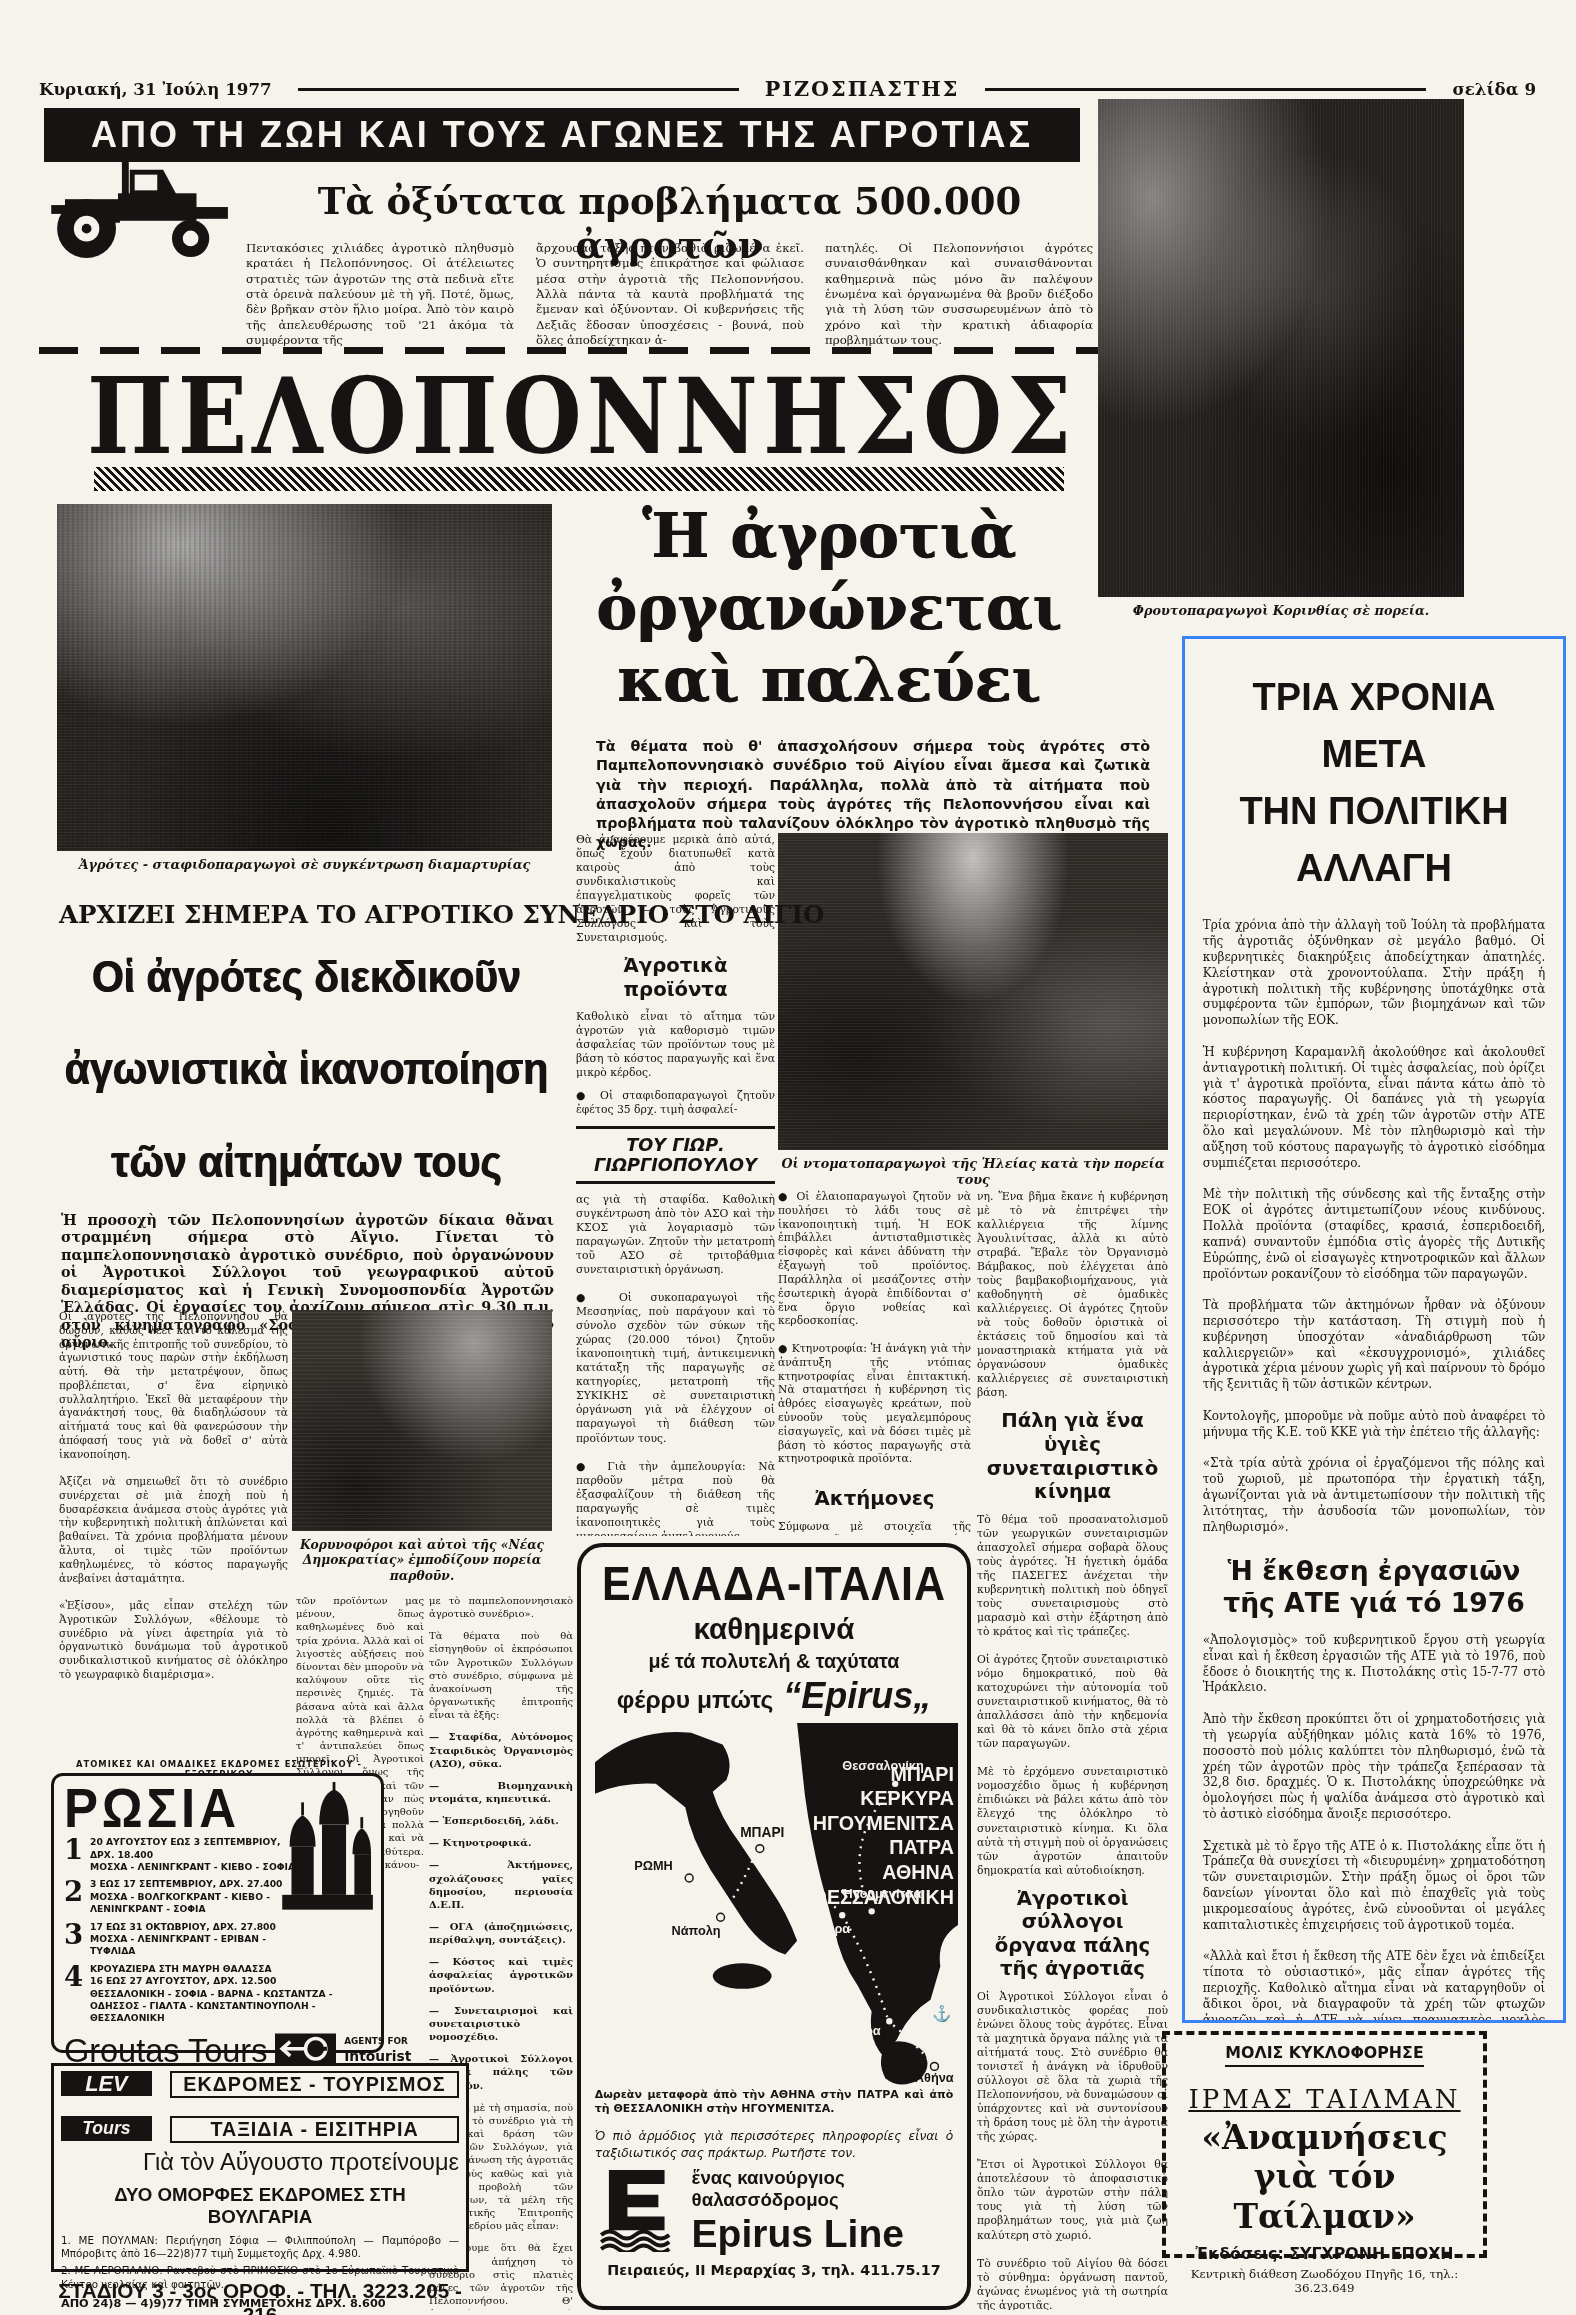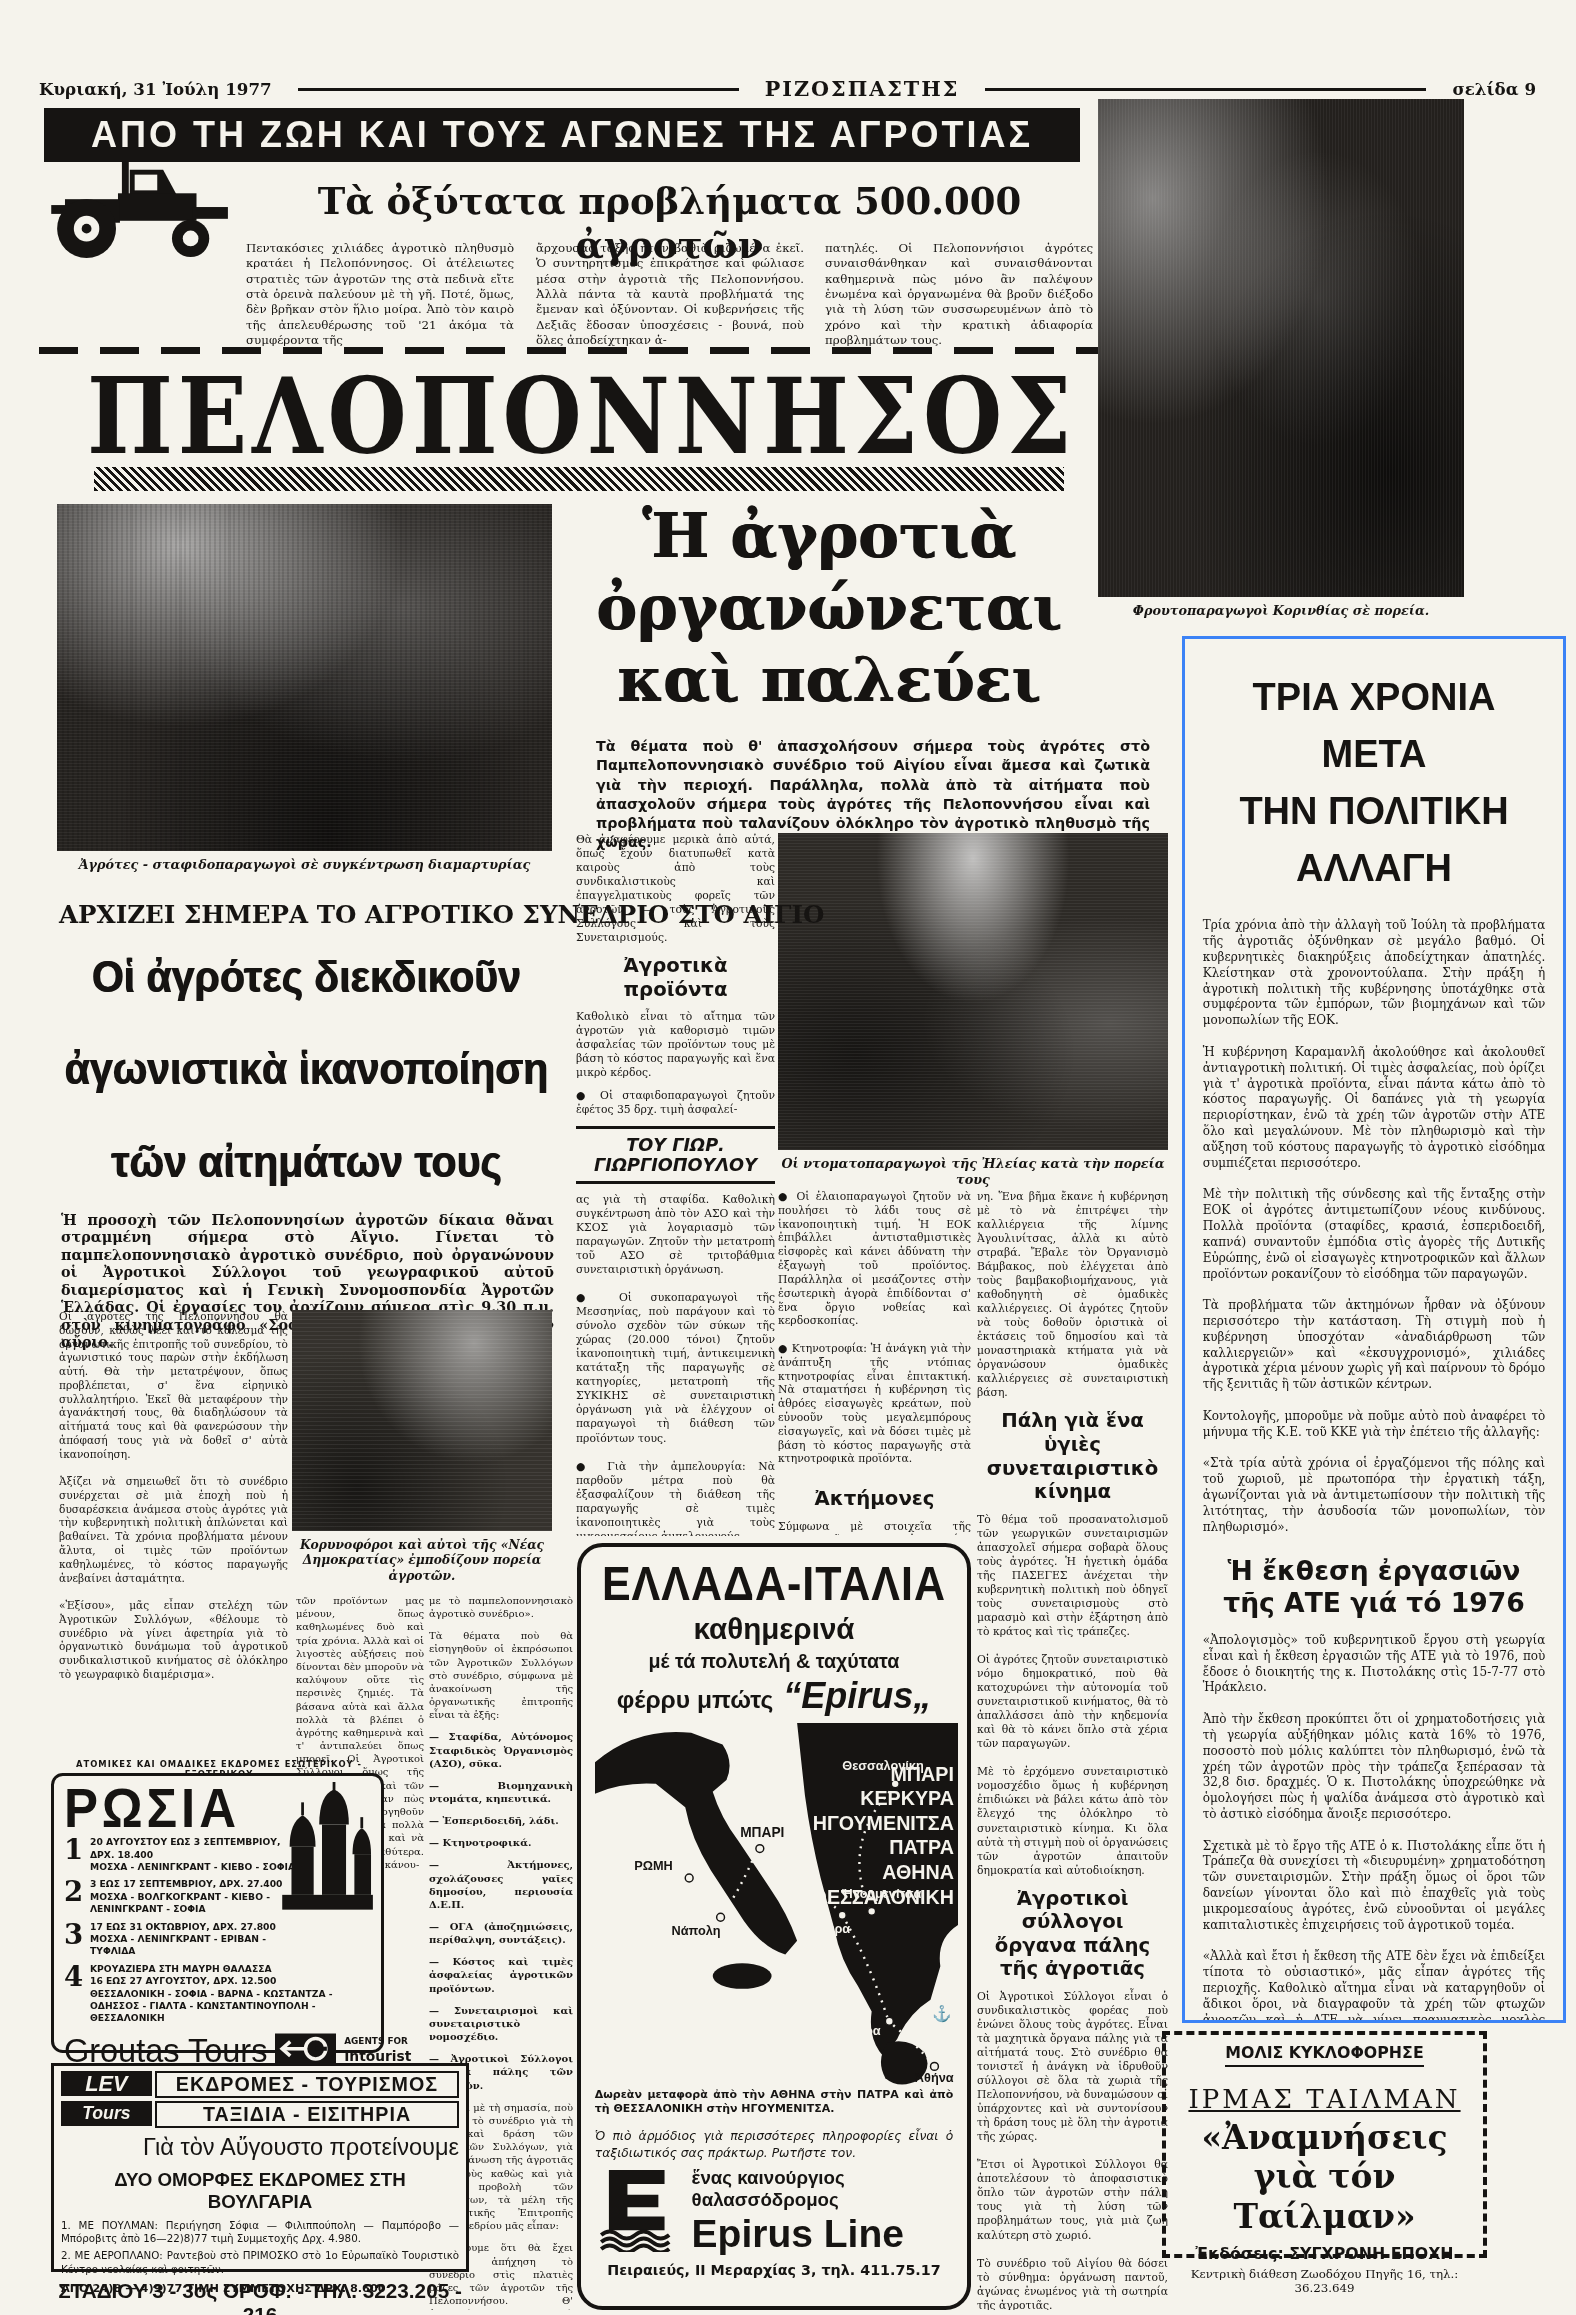--- a/index.html
+++ b/index.html
@@ -146,21 +146,21 @@
 τῶν αἰτημάτων τους</div>
   <div class="abs bt" style="left:61px;top:1212px;width:493px;font-weight:bold;font-size:14.3px;line-height:1.22;">Ἡ προσοχὴ τῶν Πελοποννησίων ἀγροτῶν δίκαια θἄναι στραμμένη σήμερα στὸ Αἴγιο. Γίνεται τὸ παμπελοποννησιακὸ ἀγροτικὸ συνέδριο, ποὺ ὀργανώνουν οἱ Ἀγροτικοὶ Σύλλογοι τοῦ γεωγραφικοῦ αὐτοῦ διαμερίσματος καὶ ἡ Γενικὴ Συνομοσπονδία Ἀγροτῶν Ἑλλάδας. Οἱ ἐργασίες του ἀρχίζουν σήμερα στὶς 9.30 π.μ. στὸν κινηματογράφο «Σοφία» τοῦ Αἰγίου καὶ λήγουν αὔριο.</div>
 
   <div class="abs bt" style="left:59px;top:1310px;width:229px;height:451px;overflow:hidden;font-size:10.6px;line-height:1.3;">Οἱ ἀγρότες τῆς Πελοποννήσου θὰ δώσουν, καθὼς λέει καὶ τὸ κάλεσμα τῆς ὀργανωτικῆς ἐπιτροπῆς τοῦ συνεδρίου, τὸ ἀγωνιστικό τους παρὼν στὴν ἐκδήλωση αὐτή. Θὰ τὴν μετατρέψουν, ὅπως προβλέπεται, σ' ἕνα εἰρηνικὸ συλλαλητήριο. Ἐκεῖ θὰ μεταφέρουν τὴν ἀγανάκτησή τους, θὰ διαδηλώσουν τὰ αἰτήματά τους καὶ θὰ φανερώσουν τὴν ἀπόφασή τους γιὰ νὰ δοθεῖ σ' αὐτὰ ἱκανοποίηση.
 
 Ἀξίζει νὰ σημειωθεῖ ὅτι τὸ συνέδριο συνέρχεται σὲ μιὰ ἐποχὴ ποὺ ἡ δυσαρέσκεια ἀνάμεσα στοὺς ἀγρότες γιὰ τὴν κυβερνητικὴ πολιτικὴ ἁπλώνεται καὶ βαθαίνει. Τὰ χρόνια προβλήματα μένουν ἄλυτα, οἱ τιμὲς τῶν προϊόντων καθηλωμένες, τὸ κόστος παραγωγῆς ἀνεβαίνει ἀσταμάτητα.
 
 «Ἐξίσου», μᾶς εἶπαν στελέχη τῶν Ἀγροτικῶν Συλλόγων, «θέλουμε τὸ συνέδριο νὰ γίνει ἀφετηρία γιὰ τὸ ὀργανωτικὸ δυνάμωμα τοῦ ἀγροτικοῦ συνδικαλιστικοῦ κινήματος σὲ ὁλόκληρο τὸ γεωγραφικὸ διαμέρισμα».</div>
 
   <div class="abs photo photo-c" style="left:292px;top:1310px;width:260px;height:221px;"></div>
-  <div class="abs caption" style="left:292px;top:1537px;width:260px;font-size:12.3px;">Κορυνοφόροι καὶ αὐτοὶ τῆς «Νέας Δημοκρατίας» ἐμποδίζουν πορεία ἀγροτῶν.</div>
+  <div class="abs caption" style="left:292px;top:1537px;width:260px;font-size:12.3px;">Κορυνοφόροι καὶ αὐτοὶ τῆς «Νέας Δημοκρατίας» ἐμποδίζουν πορεία παρθοῦν.</div>
 
   <div class="abs bt" style="left:296px;top:1594px;width:128px;height:461px;overflow:hidden;font-size:10px;line-height:1.32;">τῶν προϊόντων μας μένουν, ὅπως καθηλωμένες δυὸ καὶ τρία χρόνια. Ἀλλὰ καὶ οἱ λιγοστὲς αὐξήσεις ποὺ δίνονται δὲν μποροῦν νὰ καλύψουν οὔτε τὶς περσινὲς ζημιές. Τὰ βάσανα αὐτὰ καὶ ἄλλα πολλὰ τὰ βλέπει ὁ ἀγρότης καθημερινὰ καὶ τ' ἀντιπαλεύει ὅπως μπορεῖ. Οἱ Ἀγροτικοὶ Σύλλογοι ὅμως τῆς Πελοποννήσου καὶ τῶν νησιῶν θεώρησαν πὼς ἔπρεπε νὰ ἀξιολογηθοῦν μεθοδικὰ ἀπὸ τὰ πολλὰ προβλήματά μας καὶ νὰ μελετήσουμε βαθύτερα. Ἀποφασίσαμε νὰ κάνου-</div>
 
   <div class="abs col" style="left:429px;top:1594px;width:144px;height:716px;overflow:hidden;">
     <div class="bt" style="font-size:10px;line-height:1.32;">με τὸ παμπελοποννησιακὸ ἀγροτικὸ συνέδριο».</div>
     <div class="bt" style="font-size:10px;line-height:1.32;">Τὰ θέματα ποὺ θὰ εἰσηγηθοῦν οἱ ἐκπρόσωποι τῶν Ἀγροτικῶν Συλλόγων στὸ συνέδριο, σύμφωνα μὲ ἀνακοίνωση τῆς ὀργανωτικῆς ἐπιτροπῆς εἶναι τὰ ἑξῆς:</div>
     <div class="bt" style="font-size:10px;line-height:1.32;font-weight:bold;">— Σταφίδα, Αὐτόνομος Σταφιδικὸς Ὀργανισμὸς (ΑΣΟ), σῦκα.</div>
     <div class="bt" style="font-size:10px;line-height:1.32;font-weight:bold;">— Βιομηχανικὴ ντομάτα, κηπευτικά.</div>
     <div class="bt" style="font-size:10px;line-height:1.32;font-weight:bold;">— Ἐσπεριδοειδῆ, λάδι.</div>
     <div class="bt" style="font-size:10px;line-height:1.32;font-weight:bold;">— Κτηνοτροφικά.</div>
@@ -262,21 +262,21 @@
       </div>
       <div style="font-family:'DejaVu Sans',sans-serif;font-weight:bold;font-size:8.9px;line-height:1.3;">
         <div>AGENTS FOR</div>
         <div style="font-size:13.8px;">Intourist</div>
       </div>
     </div>
     <div style="font-family:'DejaVu Sans',sans-serif;font-weight:bold;font-size:8.2px;margin-top:2px;">ΝΙΚΗΣ 11, ΤΗΛ. 3226867 - 3246427, ΑΘΗΝΑΙ</div>
   </div>
 
   <div class="abs adbox" style="left:51px;top:2063px;width:418px;height:209px;box-sizing:border-box;padding:4.9px 6.9px;">
-    <div style="display:grid;grid-template-columns:91px 1fr;gap:3px;">
+    <div style="display:grid;grid-template-columns:91px 1fr;gap:18px;">
       <div class="blackchip" style="height:25.6px;font-family:'Liberation Sans',sans-serif;font-weight:bold;font-style:italic;font-size:21.7px;">LEV</div>
       <div style="border:2px solid #161412;display:flex;align-items:center;justify-content:center;font-family:'Liberation Sans',sans-serif;font-weight:bold;font-size:19.7px;letter-spacing:1px;">ΕΚΔΡΟΜΕΣ - ΤΟΥΡΙΣΜΟΣ</div>
       <div class="blackchip" style="height:25.6px;font-family:'Liberation Sans',sans-serif;font-weight:bold;font-style:italic;font-size:17.7px;">Tours</div>
       <div style="border:2px solid #161412;display:flex;align-items:center;justify-content:center;font-family:'Liberation Sans',sans-serif;font-weight:bold;font-size:19.7px;letter-spacing:1px;">ΤΑΞΙΔΙΑ - ΕΙΣΙΤΗΡΙΑ</div>
     </div>
     <div style="text-align:right;font-family:'Liberation Sans',sans-serif;font-size:23.6px;margin-top:5.9px;">Γιὰ τὸν Αὔγουστο προτείνουμε</div>
     <div style="text-align:center;font-family:'Liberation Sans',sans-serif;font-weight:bold;font-size:18.7px;margin-top:8px;">ΔΥΟ ΟΜΟΡΦΕΣ ΕΚΔΡΟΜΕΣ ΣΤΗ ΒΟΥΛΓΑΡΙΑ</div>
     <div class="bt" style="font-family:'DejaVu Sans',sans-serif;font-size:10.3px;line-height:1.3;margin-top:5.9px;">1. ΜΕ ΠΟΥΛΜΑΝ: Περιήγηση Σόφια — Φιλιππούπολη — Παμπόροβο — Μπόροβιτς ἀπὸ 16—22)8)77 τιμὴ Συμμετοχῆς Δρχ. 4.980.</div>
     <div class="bt" style="font-family:'DejaVu Sans',sans-serif;font-size:10.3px;line-height:1.3;margin-top:3.9px;">2. ΜΕ ΑΕΡΟΠΛΑΝΟ: Ραντεβοὺ στὸ ΠΡΙΜΟΣΚΟ στὸ 1ο Εὐρωπαϊκὸ Τουριστικὸ Κέντρο νεολαίας καὶ φοιτητῶν.</div>
     <div style="font-family:'DejaVu Sans',sans-serif;font-weight:bold;font-size:11.3px;margin-top:5.9px;">ΑΠΟ 24)8 — 4)9)77 ΤΙΜΗ ΣΥΜΜΕΤΟΧΗΣ ΔΡΧ. 8.600</div>

